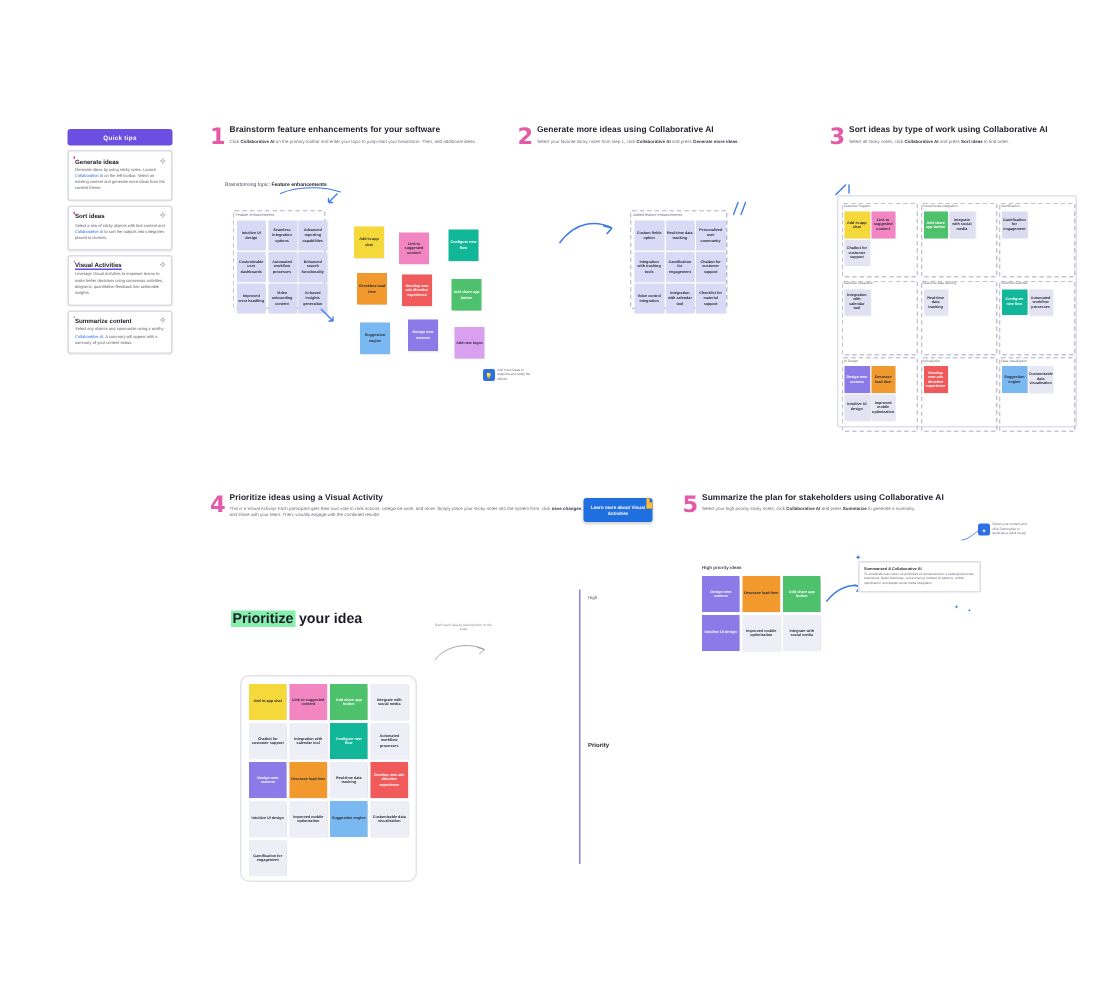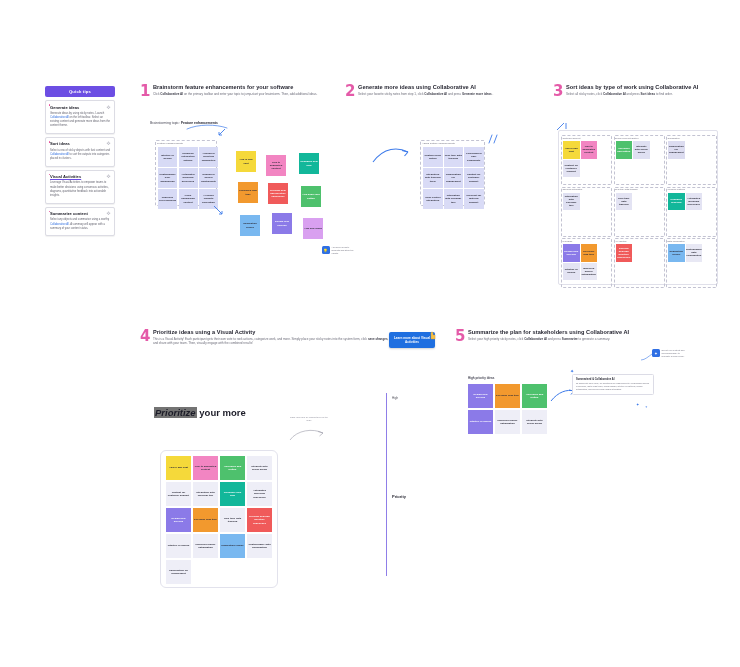--- a/index.html
+++ b/index.html
@@ -46,21 +46,21 @@
   .callout { position:absolute; display:flex; align-items:flex-start; gap:1.5px; }
   .callout-icon { width:8px; height:8px; background:#2f6fe4; border-radius:1.5px;
                   display:flex; align-items:center; justify-content:center; color:#fff; font-size:4px; }
   .callout-txt { font-size:2.2px; color:#70707e; line-height:1.4; max-width:26px; }
 
   .blue-btn { position:absolute; background:#1f6fe0; color:#fff; border-radius:2px;
               font-size:3.1px; font-weight:bold; text-align:center; line-height:1.35;
               padding:4px 3px; box-shadow:0 1px 2px rgba(0,0,0,.18); }
 
   .pr-title { position:absolute; font-size:9.5px; font-weight:bold; color:#1c1c28; }
-  .pr-title .hl { background:#737373; padding:0 1px;font-style:italic; }
+  .pr-title .hl { background:#86efac; padding:0 1px; }
   .pr-card { position:absolute; background:#fff; border:0.5px solid #e2e2ec; border-radius:6px; }
 
   .axis { position:absolute; background:#8f7ee8; }
   .axis-lbl { position:absolute; font-size:3px; color:#55555f; }
   .axis-lbl.bold { font-weight:bold; font-size:4px; color:#2a2a35; }
 
   .sum-box { position:absolute; background:#fff; border:0.5px solid #dcdce6; border-radius:1.5px;
              padding:2.5px 3px; }
   .sum-title { font-size:2.6px; font-weight:bold; color:#2a2a35; margin-bottom:1.5px; }
   .sum-body { font-size:2.1px; color:#70707e; line-height:1.5; }
@@ -275,21 +275,21 @@
   </div>
 
   <div class="blue-btn" style="left:389px; top:332px; width:46px;">Learn more about Visual Activities</div>
   <div class="arrow" style="position:absolute; left:428px; top:330px;">
     <svg width="9" height="10">
         <path d="M3 9 L3 3 C3 1.5 5 1.5 5 3 L5 5 L7 5 L7 9 Z" fill="#f5c04a" stroke="#d79f2c" stroke-width="0.4"></path>
       </svg>
   </div>
 
   <div class="pr-title" style="left:154px; top:407px;">
-    <span class="hl">Prioritize</span><span> your more</span>
+    <span class="hl">Prioritize</span><span> your idea</span>
   </div>
 
   <div style="position:absolute; left:288px; top:416px; width:42px; font-size:2.2px; color:#8b8b98; line-height:1.4; text-align:center;">Rank each idea by placing them on the scale</div>
   <div class="arrow" style="position:absolute; left:289px; top:426px;">
     <svg width="36" height="16">
         <path d="M1 14 C8 4, 24 2, 34 7" stroke="#9a9aa8" stroke-width="0.6" fill="none"></path>
         <path d="M34 7 L29 5.5 M34 7 L30.5 10" stroke="#9a9aa8" stroke-width="0.6" fill="none"></path>
       </svg>
   </div>
 

